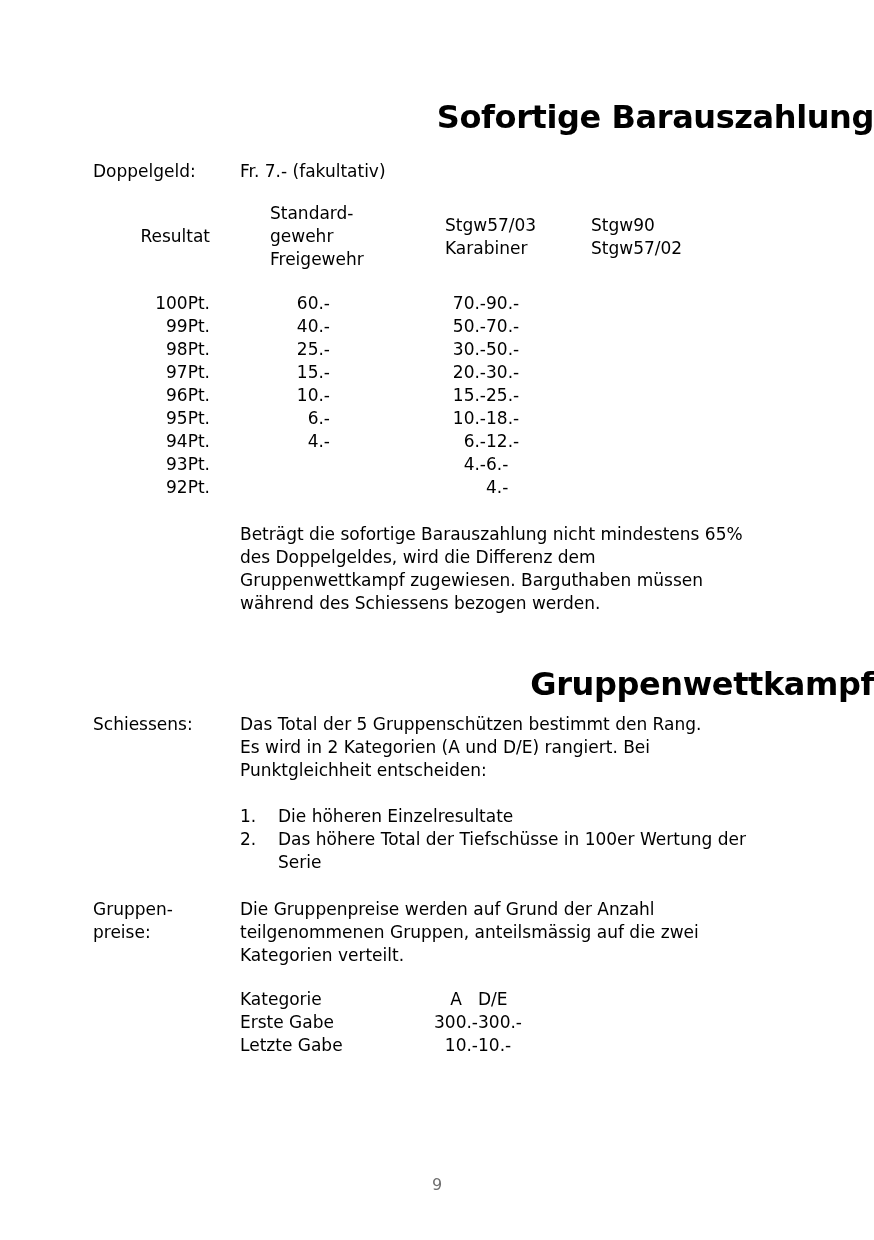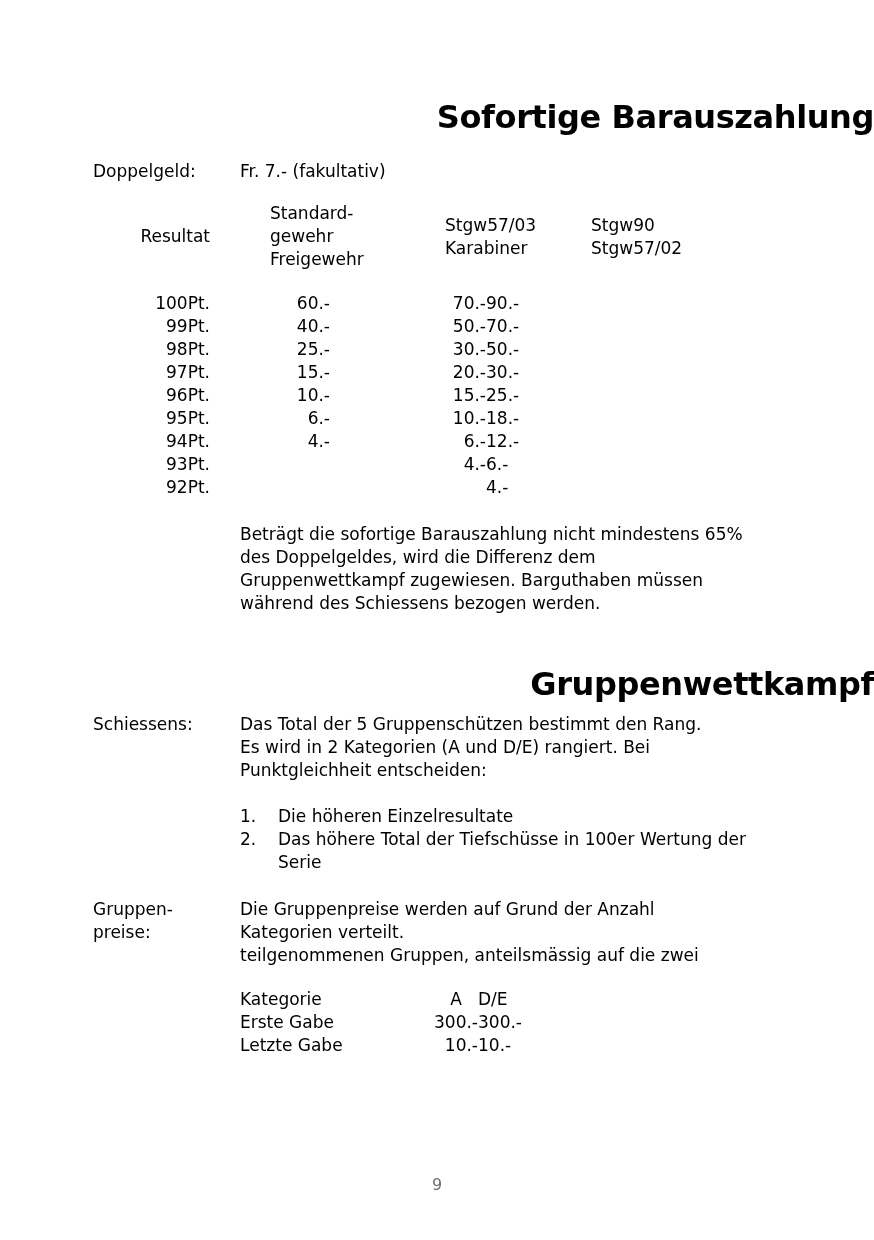--- a/index.html
+++ b/index.html
@@ -187,22 +187,22 @@
     </div>
   </div>
 
   <div class="labeled-row gruppenpreise">
     <div class="label-col">
       <div class="line">Gruppen-</div>
       <div class="line">preise:</div>
     </div>
     <div>
       <div class="line">Die Gruppenpreise werden auf Grund der Anzahl</div>
+      <div class="line">teilgenommenen Gruppen, anteilsmässig auf die zwei</div>
       <div class="line">Kategorien verteilt.</div>
-      <div class="line">teilgenommenen Gruppen, anteilsmässig auf die zwei</div>
     </div>
   </div>
 
   <div class="prize-table">
     <div class="prize-row">
       <div class="prize-label">Kategorie</div>
       <div class="prize-a prize-head">A</div>
       <div class="prize-de prize-head">D/E</div>
     </div>
     <div class="prize-row">

